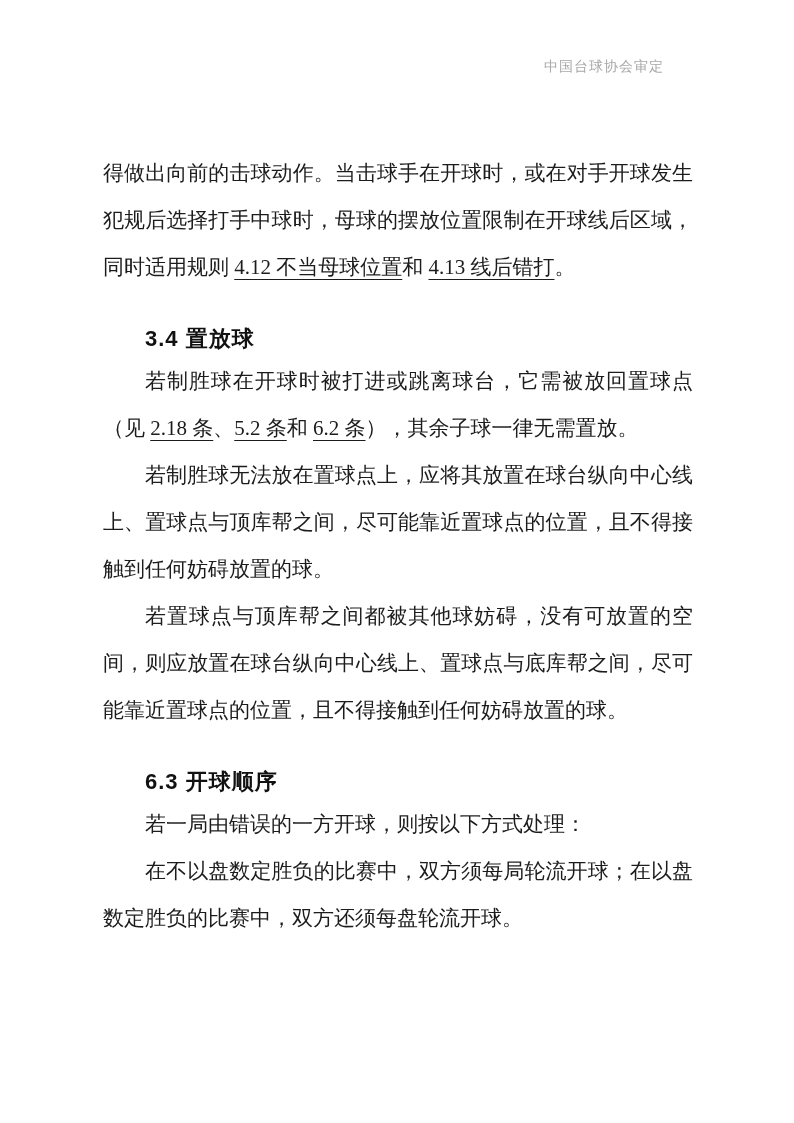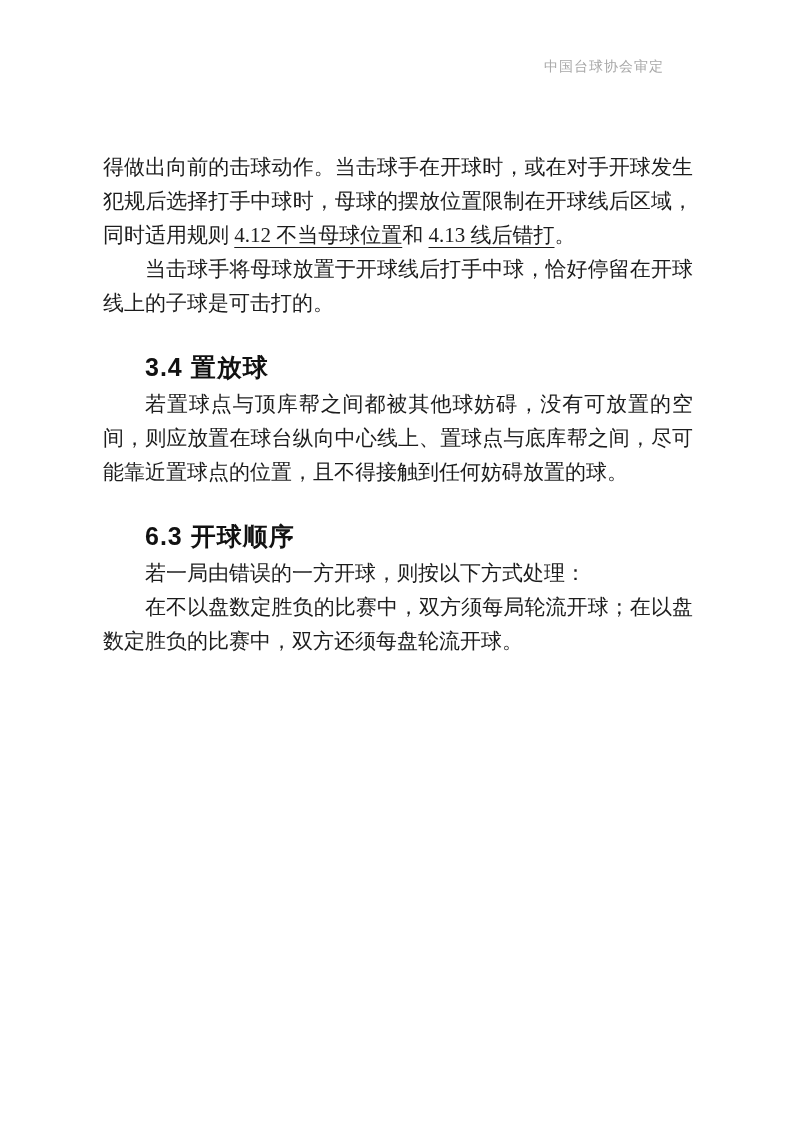--- a/index.html
+++ b/index.html
@@ -26,33 +26,33 @@
   }
   .doc-body {
     position: absolute;
     left: 103px;
     top: 150px;
     width: 590px;
   }
   .para {
     margin: 0;
     font-size: 21px;
-    line-height: 34px;
+    line-height: 47px;
     text-align: justify;
     text-indent: 42px;
     font-weight: normal;
   }
   .para.no-indent {
     text-indent: 0;
   }
   .heading {
     margin: 28px 0 0 0;
     padding-left: 42px;
     font-family: "Liberation Sans", sans-serif;
-    font-size: 25px;
+    font-size: 22px;
     line-height: 39px;
     font-weight: bold;
     color: #111111;
     letter-spacing: 1px;
   }
   .uref {
     text-decoration: underline;
     text-underline-offset: 5px;
     text-decoration-thickness: 1px;
   }
@@ -69,22 +69,23 @@
 <body>
 
 <div class="page">
 
   <div class="header">
     <span>中国台球协会审定</span>
   </div>
 
   <main class="doc-body">
       <p class="para no-indent"><span>得做出向前的击球动作。当击球手在开球时，或在对手开球发生犯规后选择打手中球时，母球的摆放位置限制在开球线后区域，同时适用规则 </span><span class="uref">4.12 不当母球位置</span><span>和 </span><span class="uref">4.13 线后错打</span><span>。</span></p>
-      <p class="para"><span>当击球手将母球放置于开球线后打手中球，恰好停留在开球线上的子球是可击打的。</span></p>
       <h3 class="heading"><span>3.4 置放球</span></h3>
+      <p class="para"><span>若制胜球在开球时被打进或跳离球台，它需被放回置球点（见 </span><span class="uref">2.18 条</span><span>、</span><span class="uref">5.2 条</span><span>和 </span><span class="uref">6.2 条</span><span>），其余子球一律无需置放。</span></p>
+      <p class="para"><span>若制胜球无法放在置球点上，应将其放置在球台纵向中心线上、置球点与顶库帮之间，尽可能靠近置球点的位置，且不得接触到任何妨碍放置的球。</span></p>
       <p class="para"><span>若置球点与顶库帮之间都被其他球妨碍，没有可放置的空间，则应放置在球台纵向中心线上、置球点与底库帮之间，尽可能靠近置球点的位置，且不得接触到任何妨碍放置的球。</span></p>
       <h3 class="heading"><span>6.3 开球顺序</span></h3>
       <p class="para"><span>若一局由错误的一方开球，则按以下方式处理：</span></p>
       <p class="para"><span>在不以盘数定胜负的比赛中，双方须每局轮流开球；在以盘数定胜负的比赛中，双方还须每盘轮流开球。</span></p>
     </main>
 
   <div class="footer">
     <span>— 18 —</span>
   </div>
 

